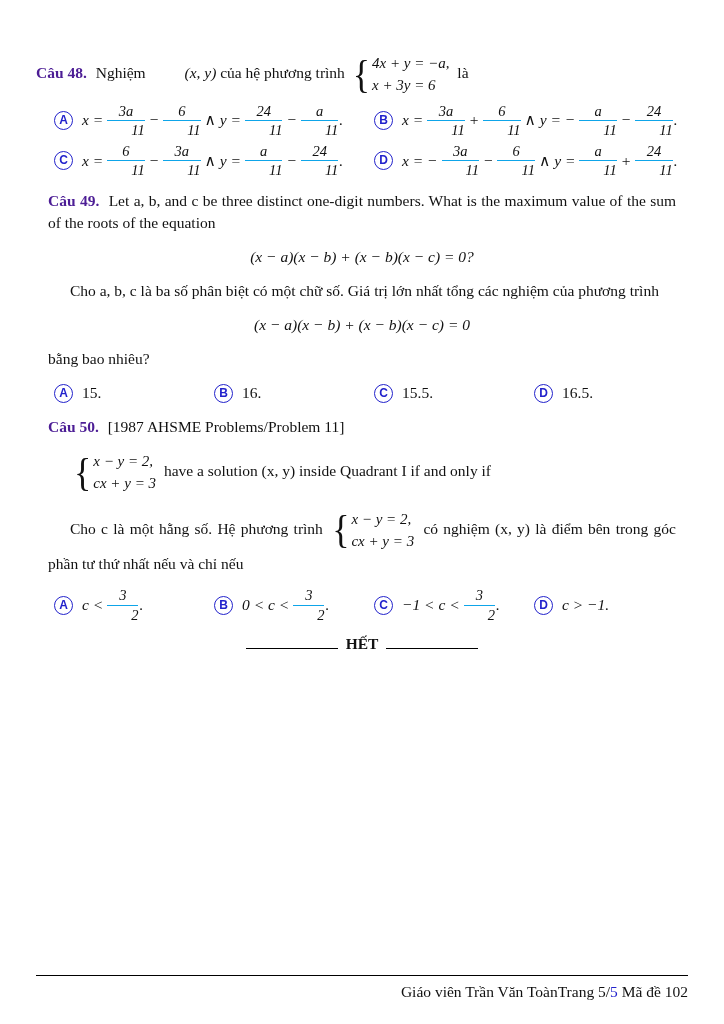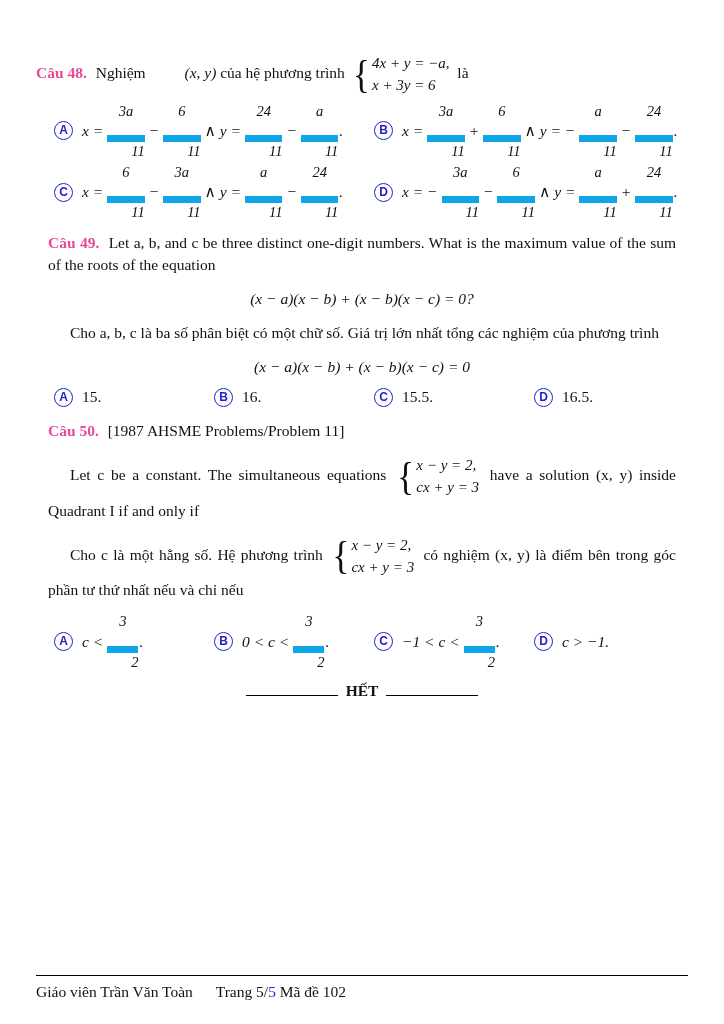--- a/index.html
+++ b/index.html
@@ -6,21 +6,21 @@
   html, body { margin: 0; padding: 0; }
   body {
     width: 724px; height: 1024px;
     background: #ffffff; color: #111111;
     font-family: "Liberation Serif", "DejaVu Serif", serif;
     font-size: 15.5px; line-height: 1.42;
     position: relative; overflow: hidden;
   }
   .page { padding: 52px 36px 0; }
 
-  .qlabel { color: #ec4899; font-weight: 700; margin-right: 5px; }
+  .qlabel { color: #4c1d95; font-weight: 700; margin-right: 5px; }
   .para { margin: 12px; }
   .justify { text-align: justify; }
   .indent { text-indent: 22px; }
   .math { font-style: italic; margin-left: 35px; }
   .center-eq { text-align: center; font-style: italic; margin: 7px 0; }
 
   .stem { margin-bottom: 2px; }
   .system { display: inline-flex; align-items: center; vertical-align: middle; margin: 1px 4px; text-indent: 0; }
   .brace { display: inline-block; font-size: 36px; line-height: 0.9; margin-right: 2px; transform: scaleY(1.12); transform-origin: center; font-weight: 400; }
   .eqs { display: inline-flex; flex-direction: column; font-style: italic; font-size: 15px; line-height: 1.45; text-align: left; }
@@ -30,30 +30,30 @@
   .option { display: flex; align-items: center; }
   .opt-letter {
     flex: none; display: inline-flex; align-items: center; justify-content: center;
     width: 19px; height: 19px; border: 1.6px solid #2222cc; border-radius: 50%;
     color: #2222cc; font-weight: 700; font-size: 12px;
     font-family: "Liberation Sans", "DejaVu Sans", sans-serif; margin-right: 9px;
   }
   .opt-math { display: inline-flex; align-items: center; gap: 4px; font-style: italic; }
   .opt-text { font-style: normal; text-align: center; }
   .frac { display: inline-block; text-align: center; vertical-align: middle; line-height: 1.12; font-size: 14.5px; }
-  .frac .num { display: block; border-bottom: 7px solid #0ea5e9; padding: 0 2px 16px; font-style: italic; }
+  .frac .num { display: block; border-bottom: 1px solid #0ea5e9; padding: 0 2px 1px; font-style: italic; }
   .frac .den { display: block; padding-top: 1px; margin-left: 24px; }
   .end { margin-left: -3px; }
 
   .het { text-align: center; font-weight: 700; }
   .het-rule { display: inline-block; width: 92px; height: 10px; border-bottom: 1.3px solid #000; margin: 0 8px; }
 
   .footer { position: absolute; left: 36px; right: 36px; bottom: 21px; }
   .footer-rule { border-top: 1.1px solid #000; margin-bottom: 5px; }
-  .footer-row { display: flex; justify-content: flex-start; gap: 23px; }
+  .footer-row { display: flex; justify-content: flex-end; }
   .page-link { color: #2222cc; }
 </style>
 </head>
 <body>
 
 <div class="page">
 
   <section>
     <div class="stem">
       <span class="qlabel">Câu 48.</span>
@@ -183,20 +183,21 @@
   </section>
 
   <section>
     <p class="para justify">
       <span class="qlabel">Câu 49.</span>
       <span>Let a, b, and c be three distinct one-digit numbers. What is the maximum value of the sum of the roots of the equation</span>
     </p>
     <p class="center-eq">(x − a)(x − b) + (x − b)(x − c) = 0?</p>
     <p class="para justify indent">Cho a, b, c là ba số phân biệt có một chữ số. Giá trị lớn nhất tổng các nghiệm của phương trình</p>
     <p class="center-eq">(x − a)(x − b) + (x − b)(x − c) = 0</p>
+    <p class="para">bằng bao nhiêu?</p>
 
     <div class="opts-4col">
       <div class="option">
         <span class="opt-letter">A</span>
         <span class="opt-text">15.</span>
       </div>
       <div class="option">
         <span class="opt-letter">B</span>
         <span class="opt-text">16.</span>
       </div>
@@ -211,21 +212,20 @@
     </div>
   </section>
 
   <section>
     <p class="para">
       <span class="qlabel">Câu 50.</span>
       <span>[1987 AHSME Problems/Problem 11]</span>
     </p>
 
     <p class="para justify indent">
-      <span>Let c be a constant. The simultaneous equations</span>
       <span class="system">
         <span class="brace">{</span>
         <span class="eqs">
           <span>x − y = 2,</span>
           <span>cx + y = 3</span>
         </span>
       </span>
       <span>have a solution (x, y) inside Quadrant I if and only if</span>
     </p>
 

